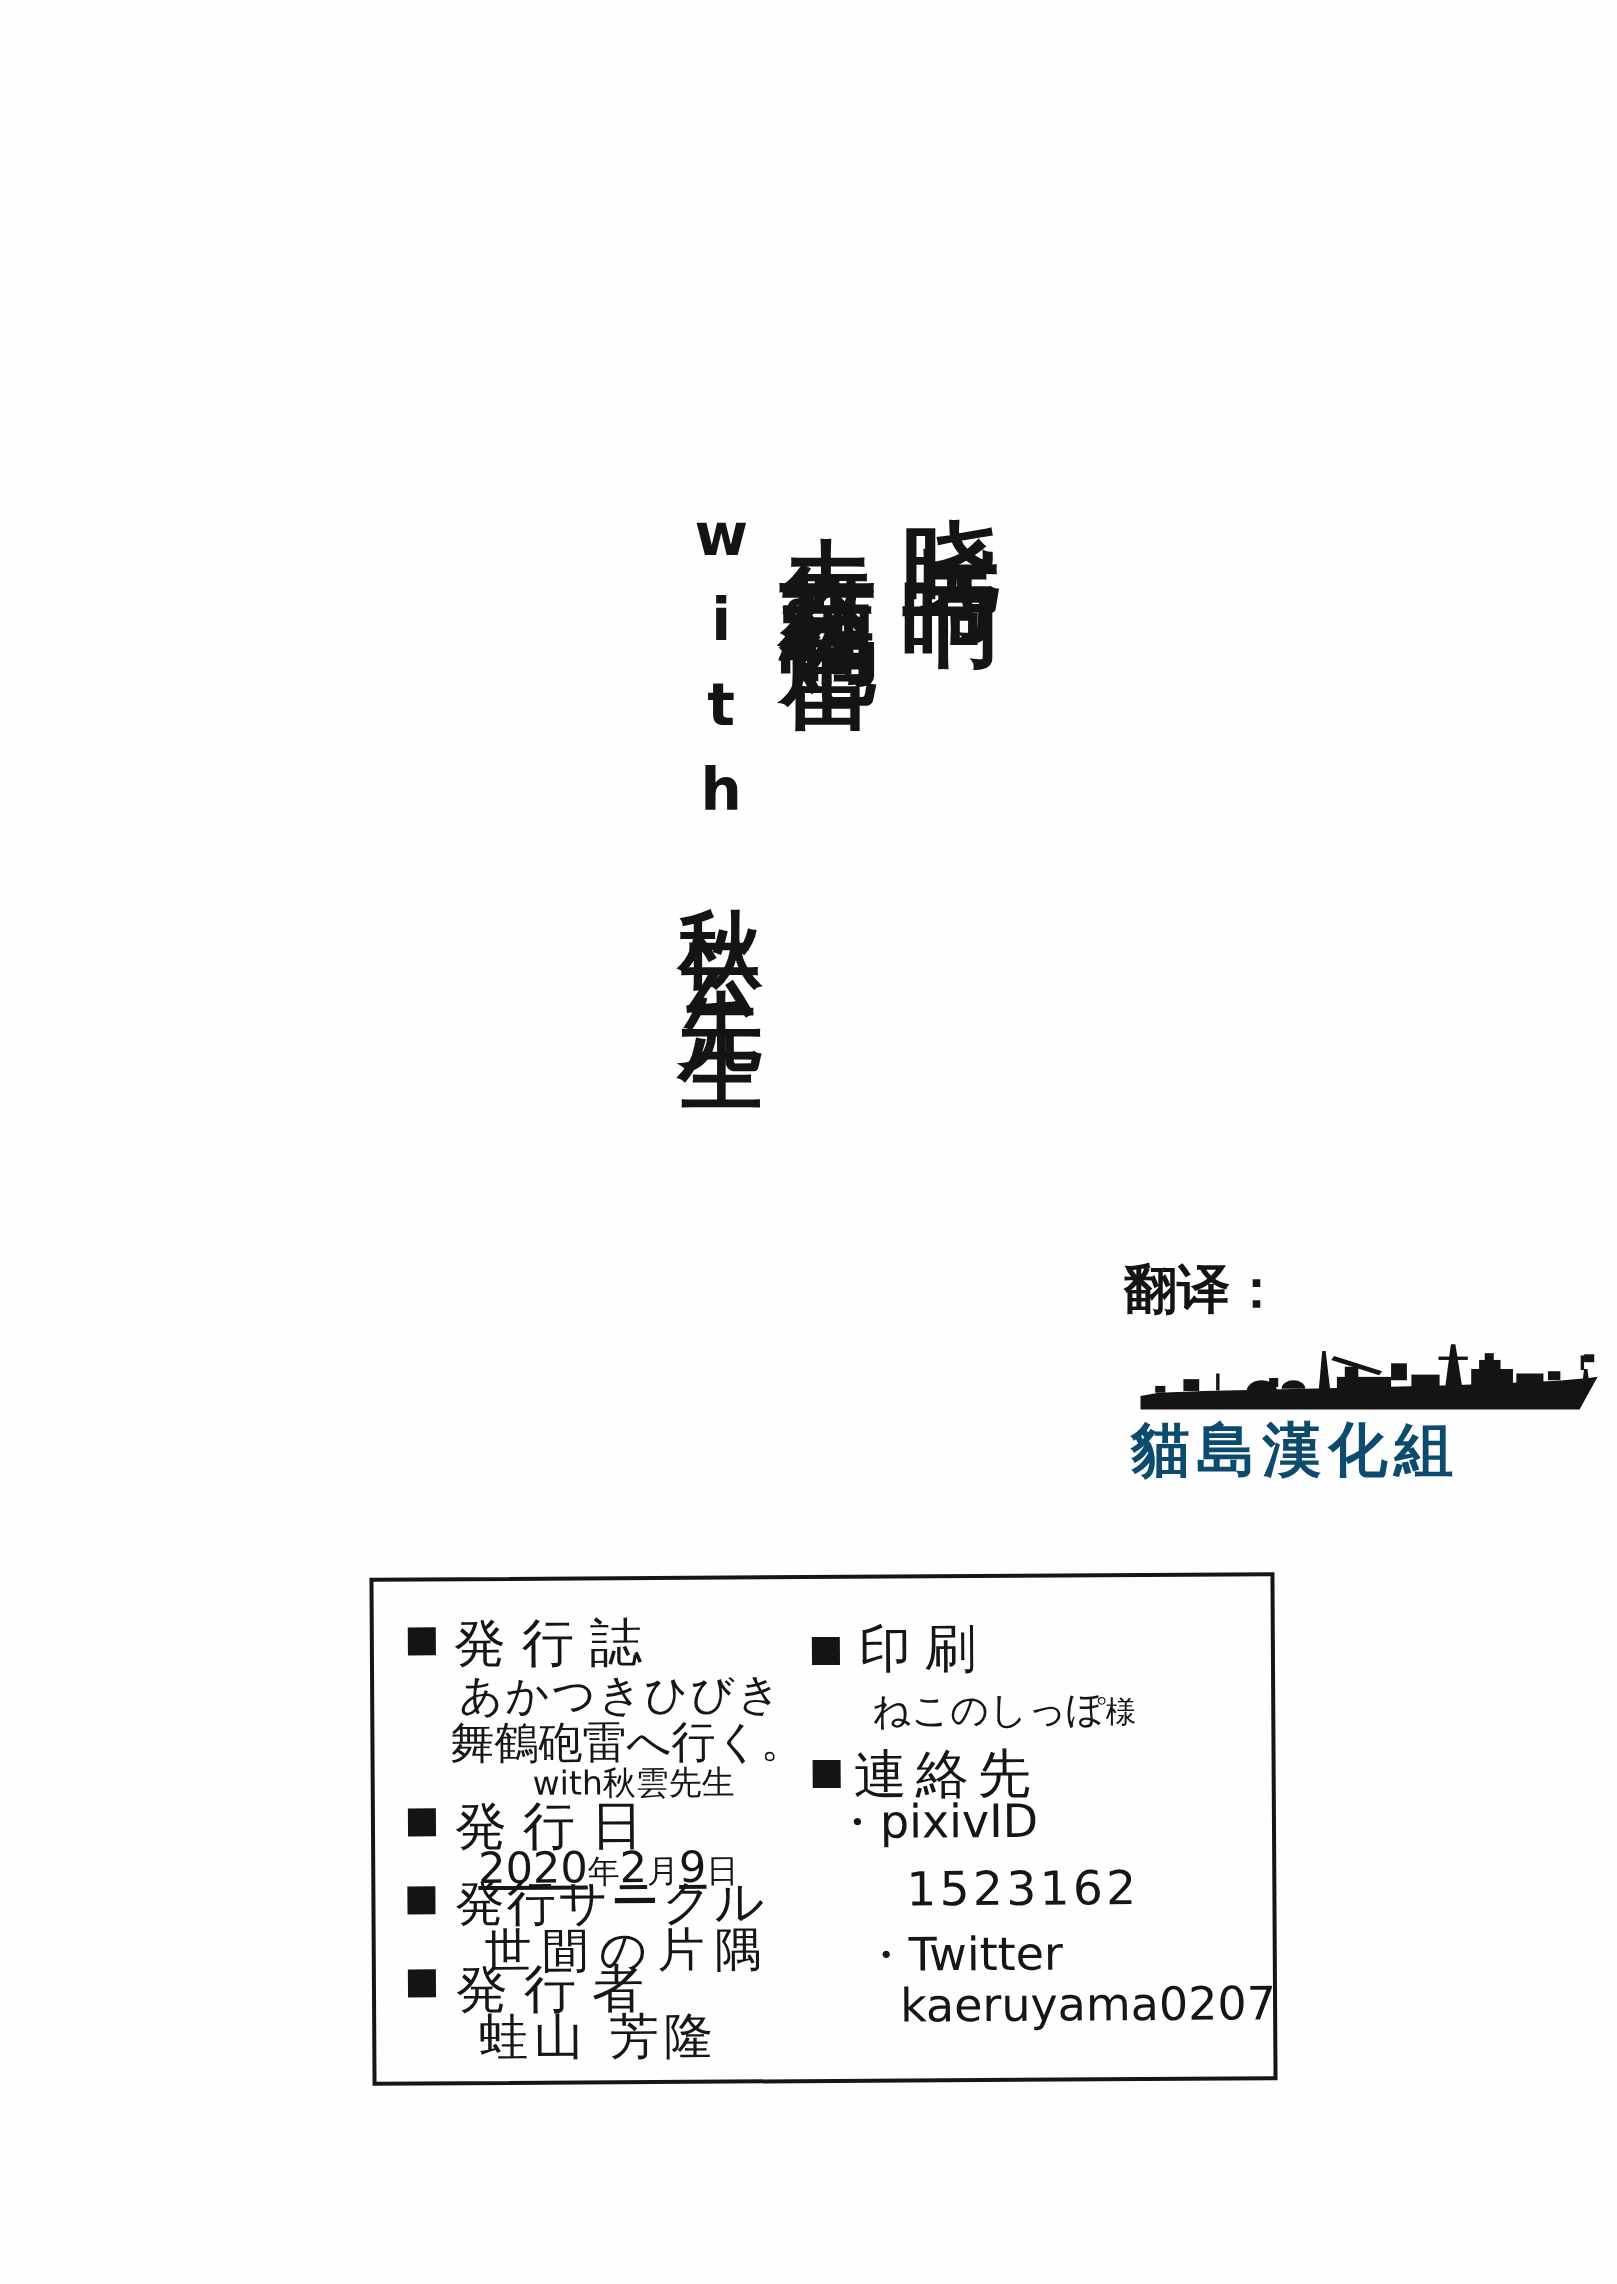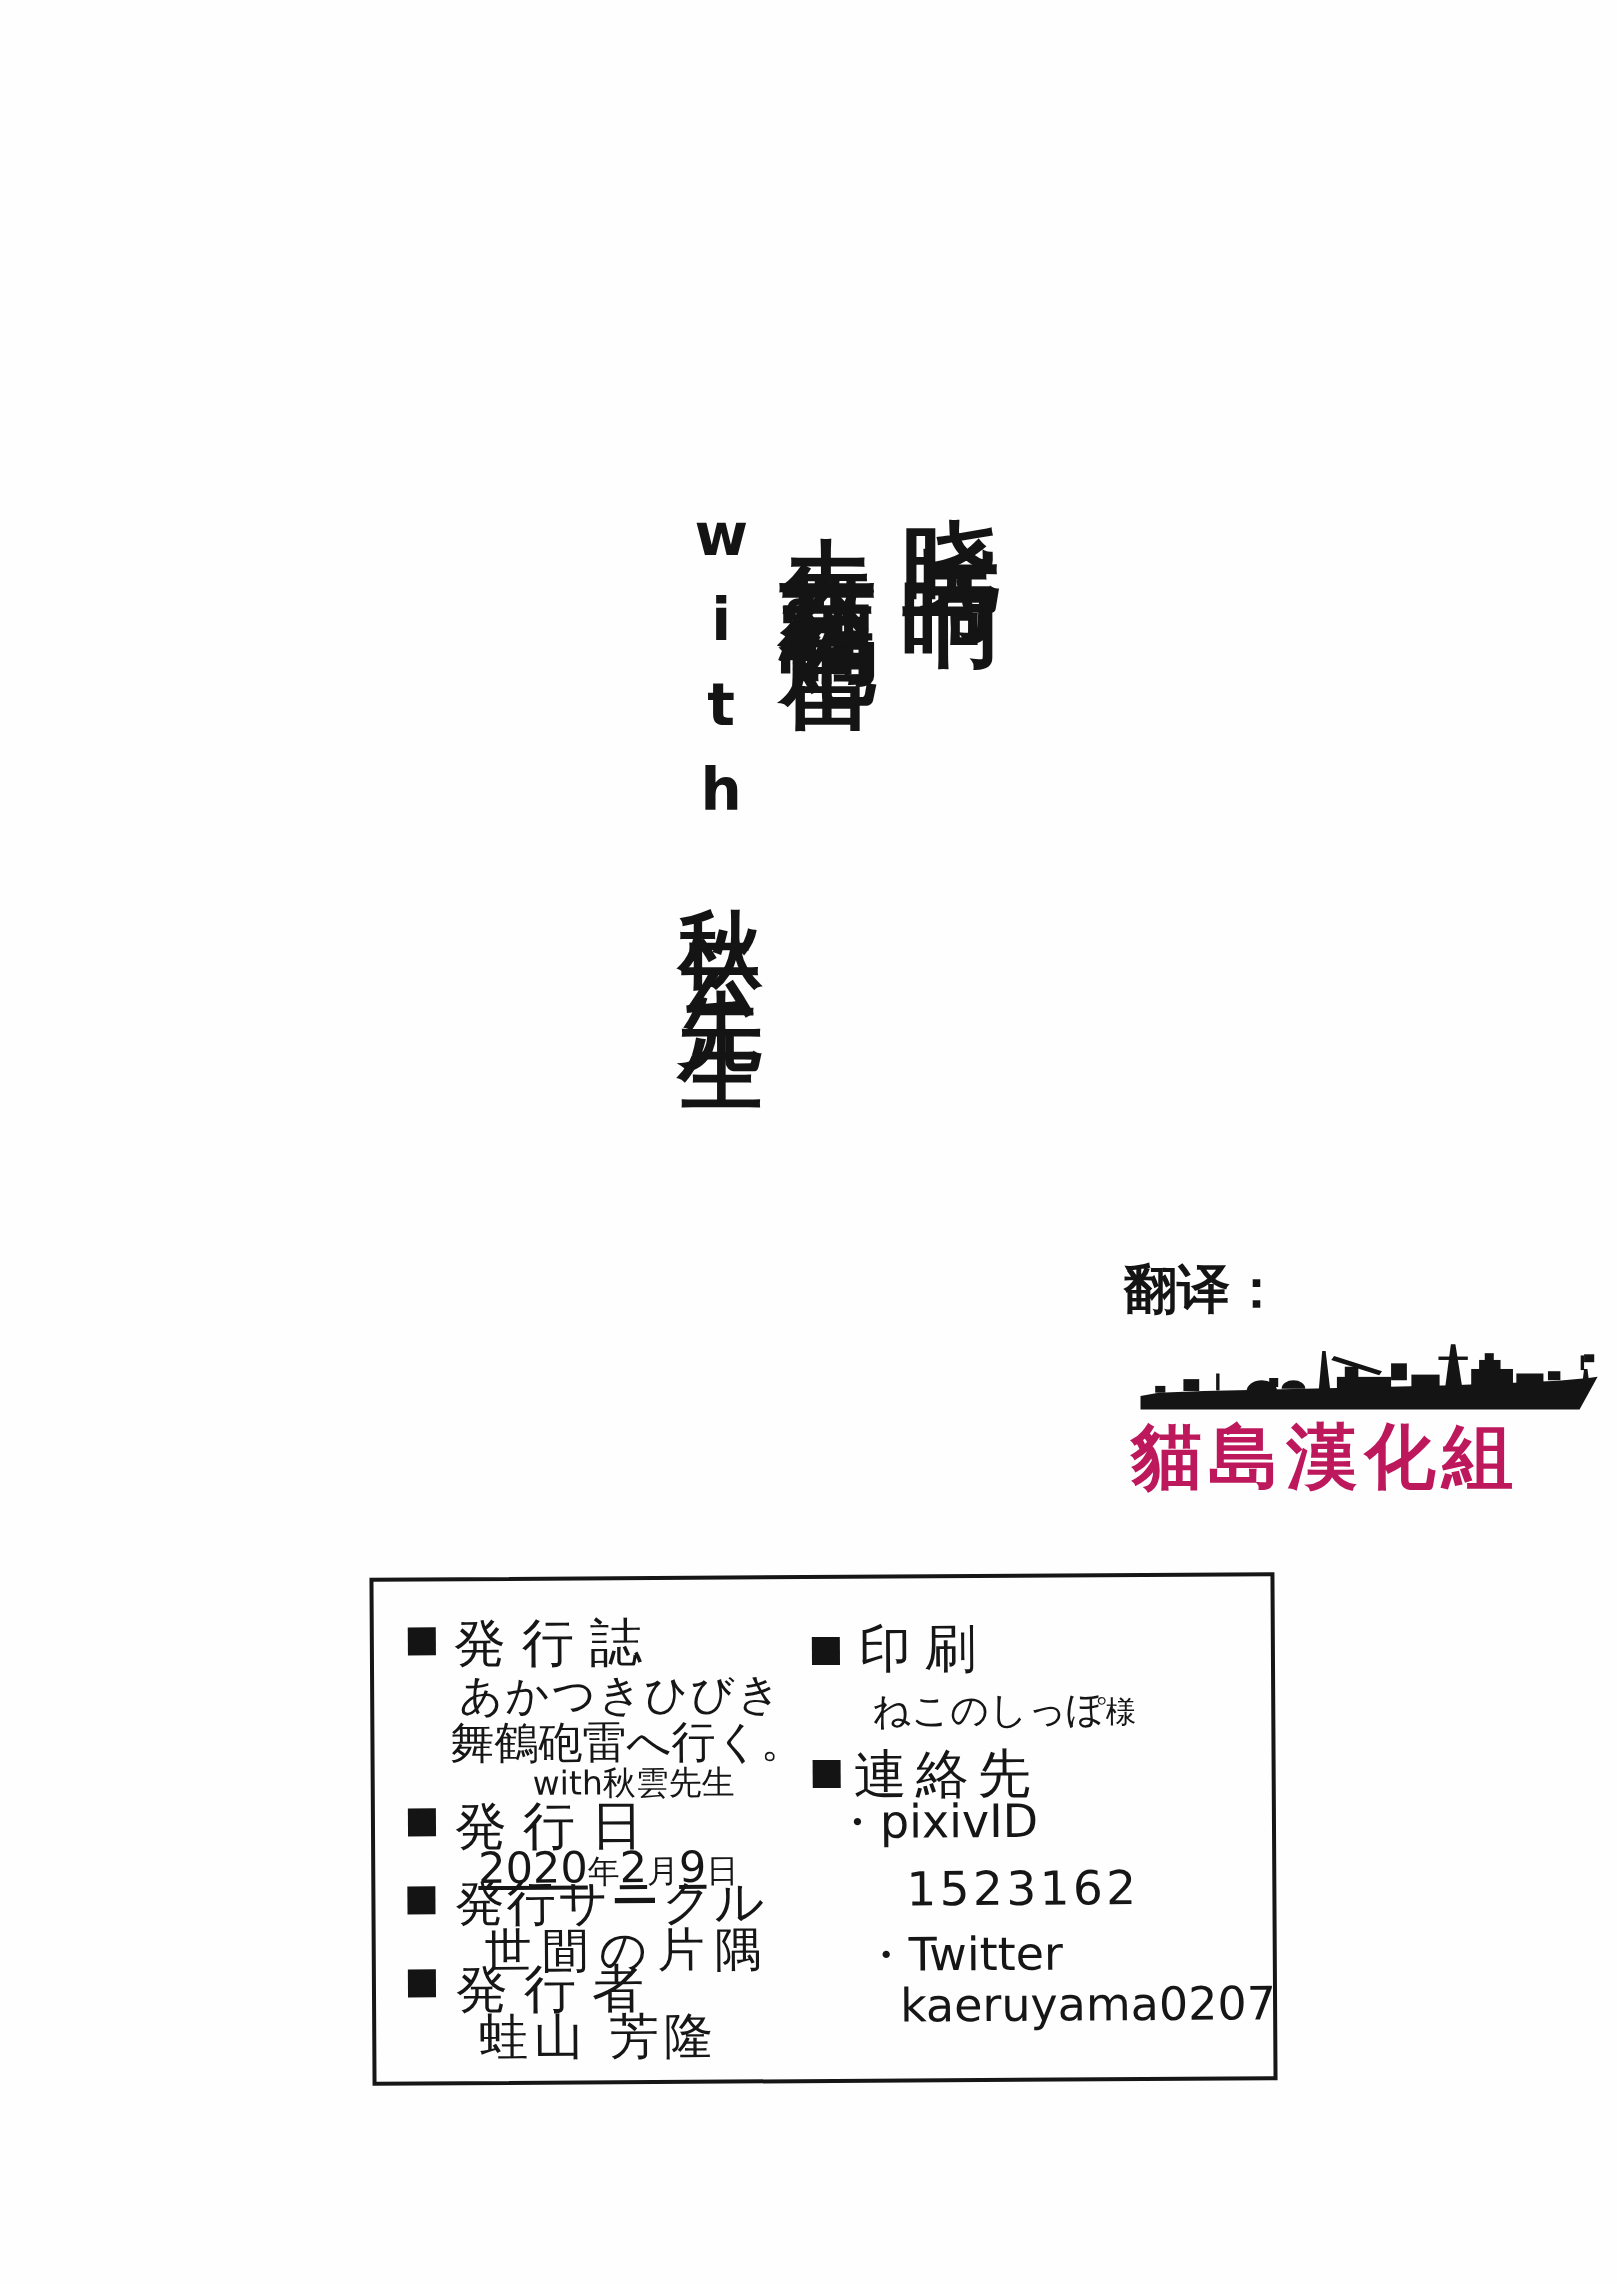--- a/index.html
+++ b/index.html
@@ -23,22 +23,22 @@
     font-size:53px; font-weight:bold; white-space:nowrap;margin-top:24px;
   }
   #credit-translate { left:1124px; top:1230px; }
   #credit-typeset   { left:1124px; top:1303px; }
   .credit-label { margin-right:22.6px; }
 
   #ship-logo { position:absolute; left:1136px; top:1343px; width:465px; height:70px; }
   #group-name {
     position:absolute; left:1131px; top:1415px;
     font-family:"Liberation Serif","DejaVu Serif",serif;
-    font-weight:900; font-size:71px; letter-spacing:6.8px;
-    color:#be185d; white-space:nowrap; line-height:1.2;
+    font-weight:900; font-size:59px; letter-spacing:6.8px;
+    color:#0c4a6e; white-space:nowrap; line-height:1.2;
   }
 
   #colophon-box {
     position:absolute; left:371px; top:1575px; width:897px; height:500px;
     border:4px solid #161616; transform:rotate(-0.35deg); background:transparent;
   }
   #colophon-box .bullet {
     position:absolute; width:28px; height:28px; background:#141414; display:block;
   }
   #colophon-box .line {

